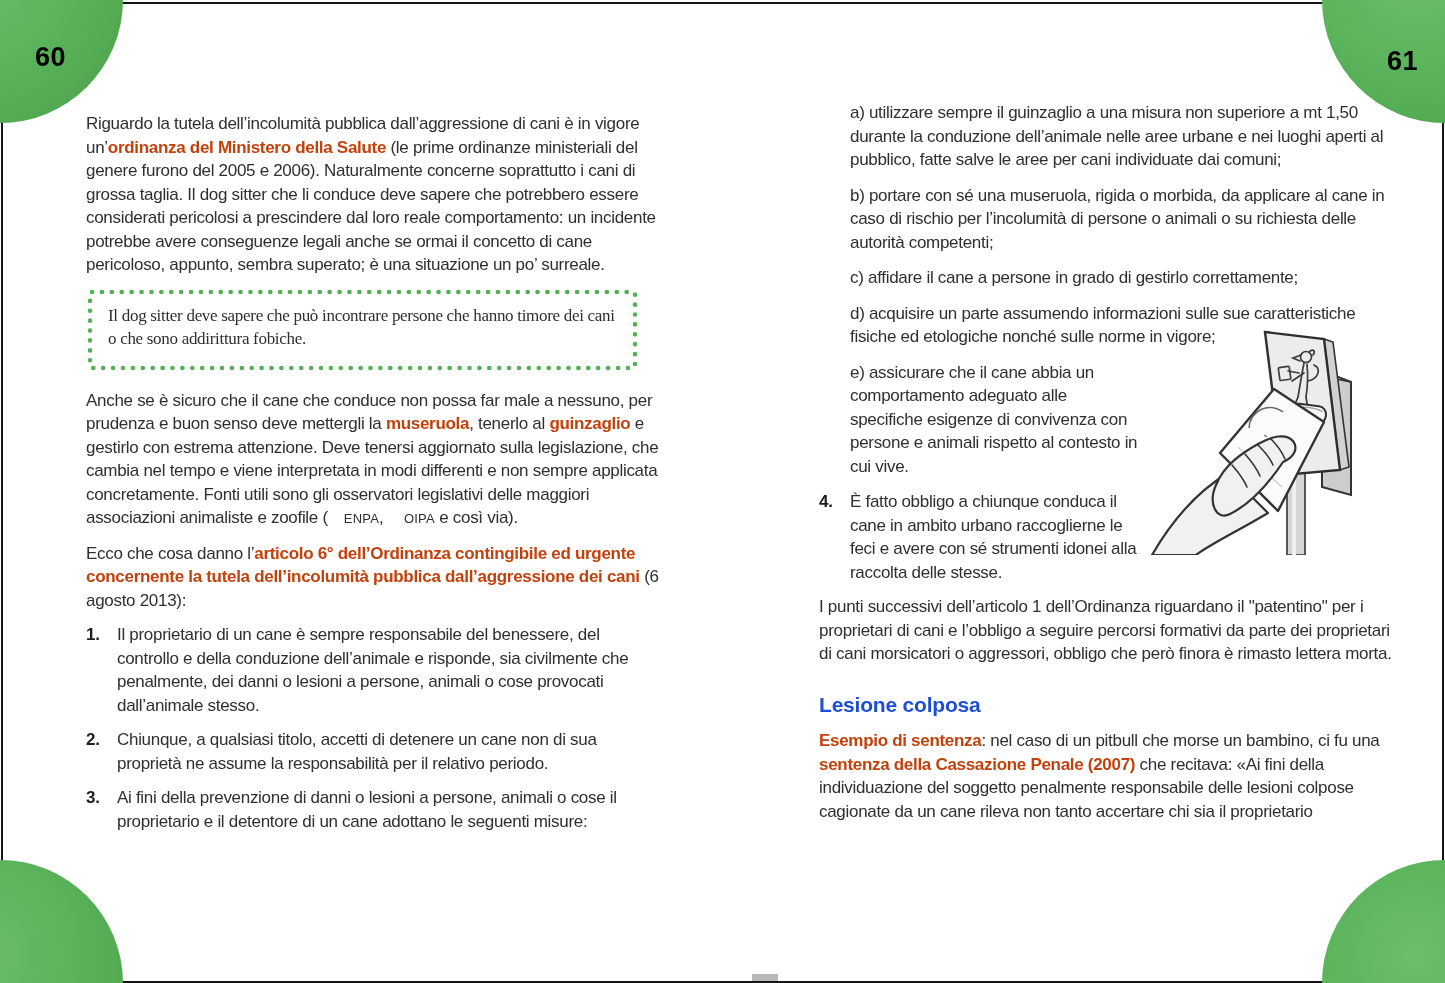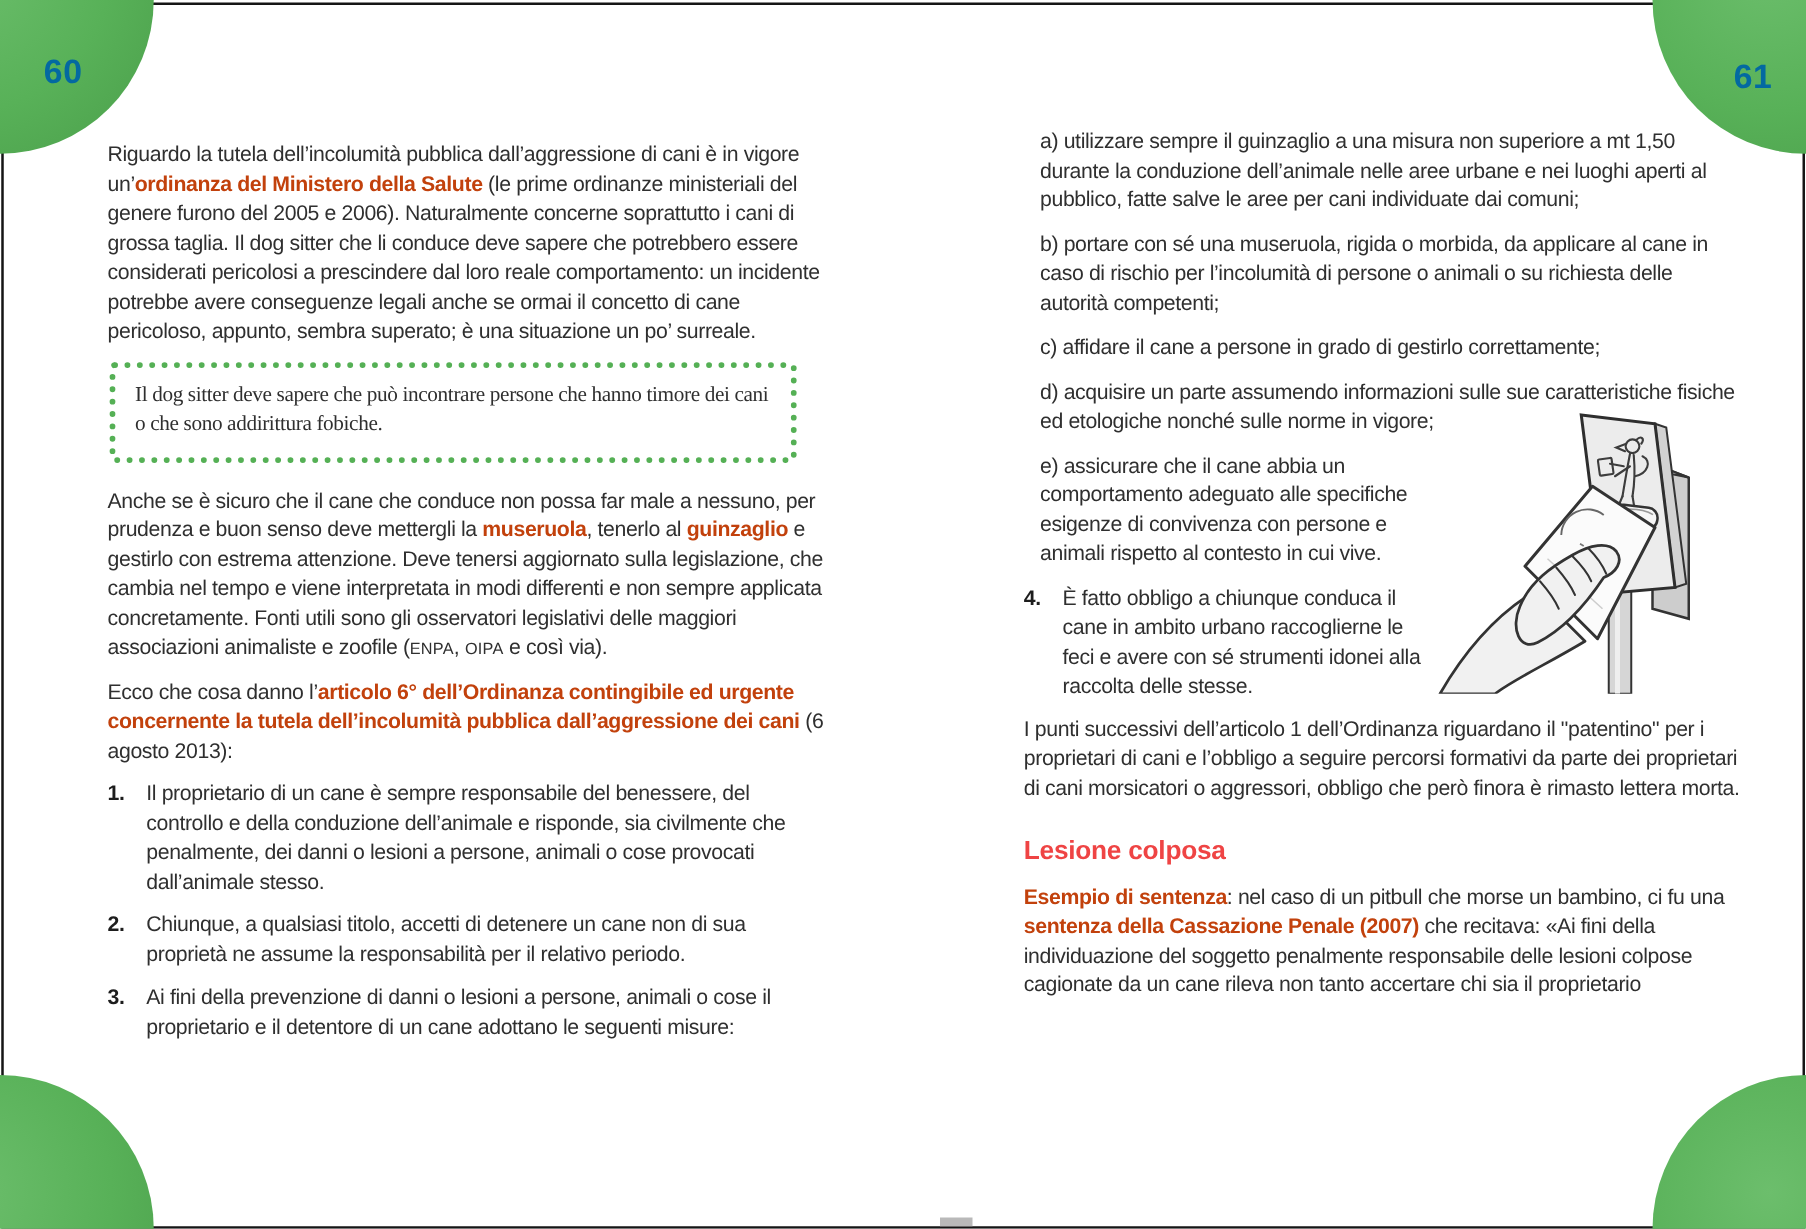--- a/index.html
+++ b/index.html
@@ -7,43 +7,43 @@
     width:1445px;height:983px;position:relative;background:#ffffff;overflow:hidden;
     font-family:"Liberation Sans",sans-serif;color:#2f2f2f;
   }
   .trim{position:absolute;left:1px;top:2px;width:1439px;height:977px;border:2px solid #151515;pointer-events:none;}
   .corner{position:absolute;width:246px;height:246px;border-radius:50%;
     background:radial-gradient(circle at 38% 38%, #6cbe6c 0%, #58b158 55%, #4a9e4a 100%);}
   .corner.tl{left:-123px;top:-123px;}
   .corner.tr{right:-123px;top:-123px;}
   .corner.bl{left:-123px;bottom:-123px;}
   .corner.br{right:-123px;bottom:-123px;}
-  .pagenum{position:absolute;color:#0369a1;font-weight:bold;font-size:27px;letter-spacing:0.5px;}
+  .pagenum{position:absolute;color:#000000;font-weight:bold;font-size:27px;letter-spacing:0.5px;}
   .pagenum.left{left:35px;top:42px;}
   .pagenum.right{right:27px;top:46px;}
 
   .col{position:absolute;font-size:17px;line-height:23.5px;letter-spacing:-0.3px;}
   .col-left{left:86px;top:112px;width:576px;}
   .col-right{left:819px;top:101px;width:575px;}
   p{margin:0 0 11px 0;}
   b{color:#c2410c;}
-  .sc{font-size:13px;letter-spacing:0.2px;}
+  .sc{font-size:13px;letter-spacing:0.2px;margin-left:16px;}
 
   .dotbox{position:relative;width:509px;margin:10px 4px 25px 0;padding:16px 22px 13px 22px;font-family:Liberation Serif, serif;}
   .dotbox svg{position:absolute;left:0;top:0;}
 
   .li{position:relative;padding-left:31px;margin:0 0 11px 0;}
   .li .mk{position:absolute;left:0;top:0;font-weight:bold;color:#1d1d1d;}
-  .lett{margin:0 0 12px 13px;}
+  .lett{margin:0 0 12px 31px;}
 
   .fl{float:right;width:248px;height:200px;margin:-14px 0 0 8px;position:relative;}
   .fl svg{position:absolute;left:0;top:-32px;}
   .clearfix{clear:both;}
 
-  .heading{font-size:21px;font-weight:bold;color:#ef4444;letter-spacing:-0.2px;margin:27px 0 13px 0;}
+  .heading{font-size:21px;font-weight:bold;color:#1d4ed8;letter-spacing:-0.2px;margin:27px 0 13px 0;}
   .binding-tab{position:absolute;left:752px;top:974px;width:26px;height:7px;background:#b9b9b9;}
 </style>
 </head>
 <body>
 
 <div class="trim"></div>
 
 <div class="corner tl"></div>
 <div class="corner tr"></div>
 <div class="corner bl"></div>

